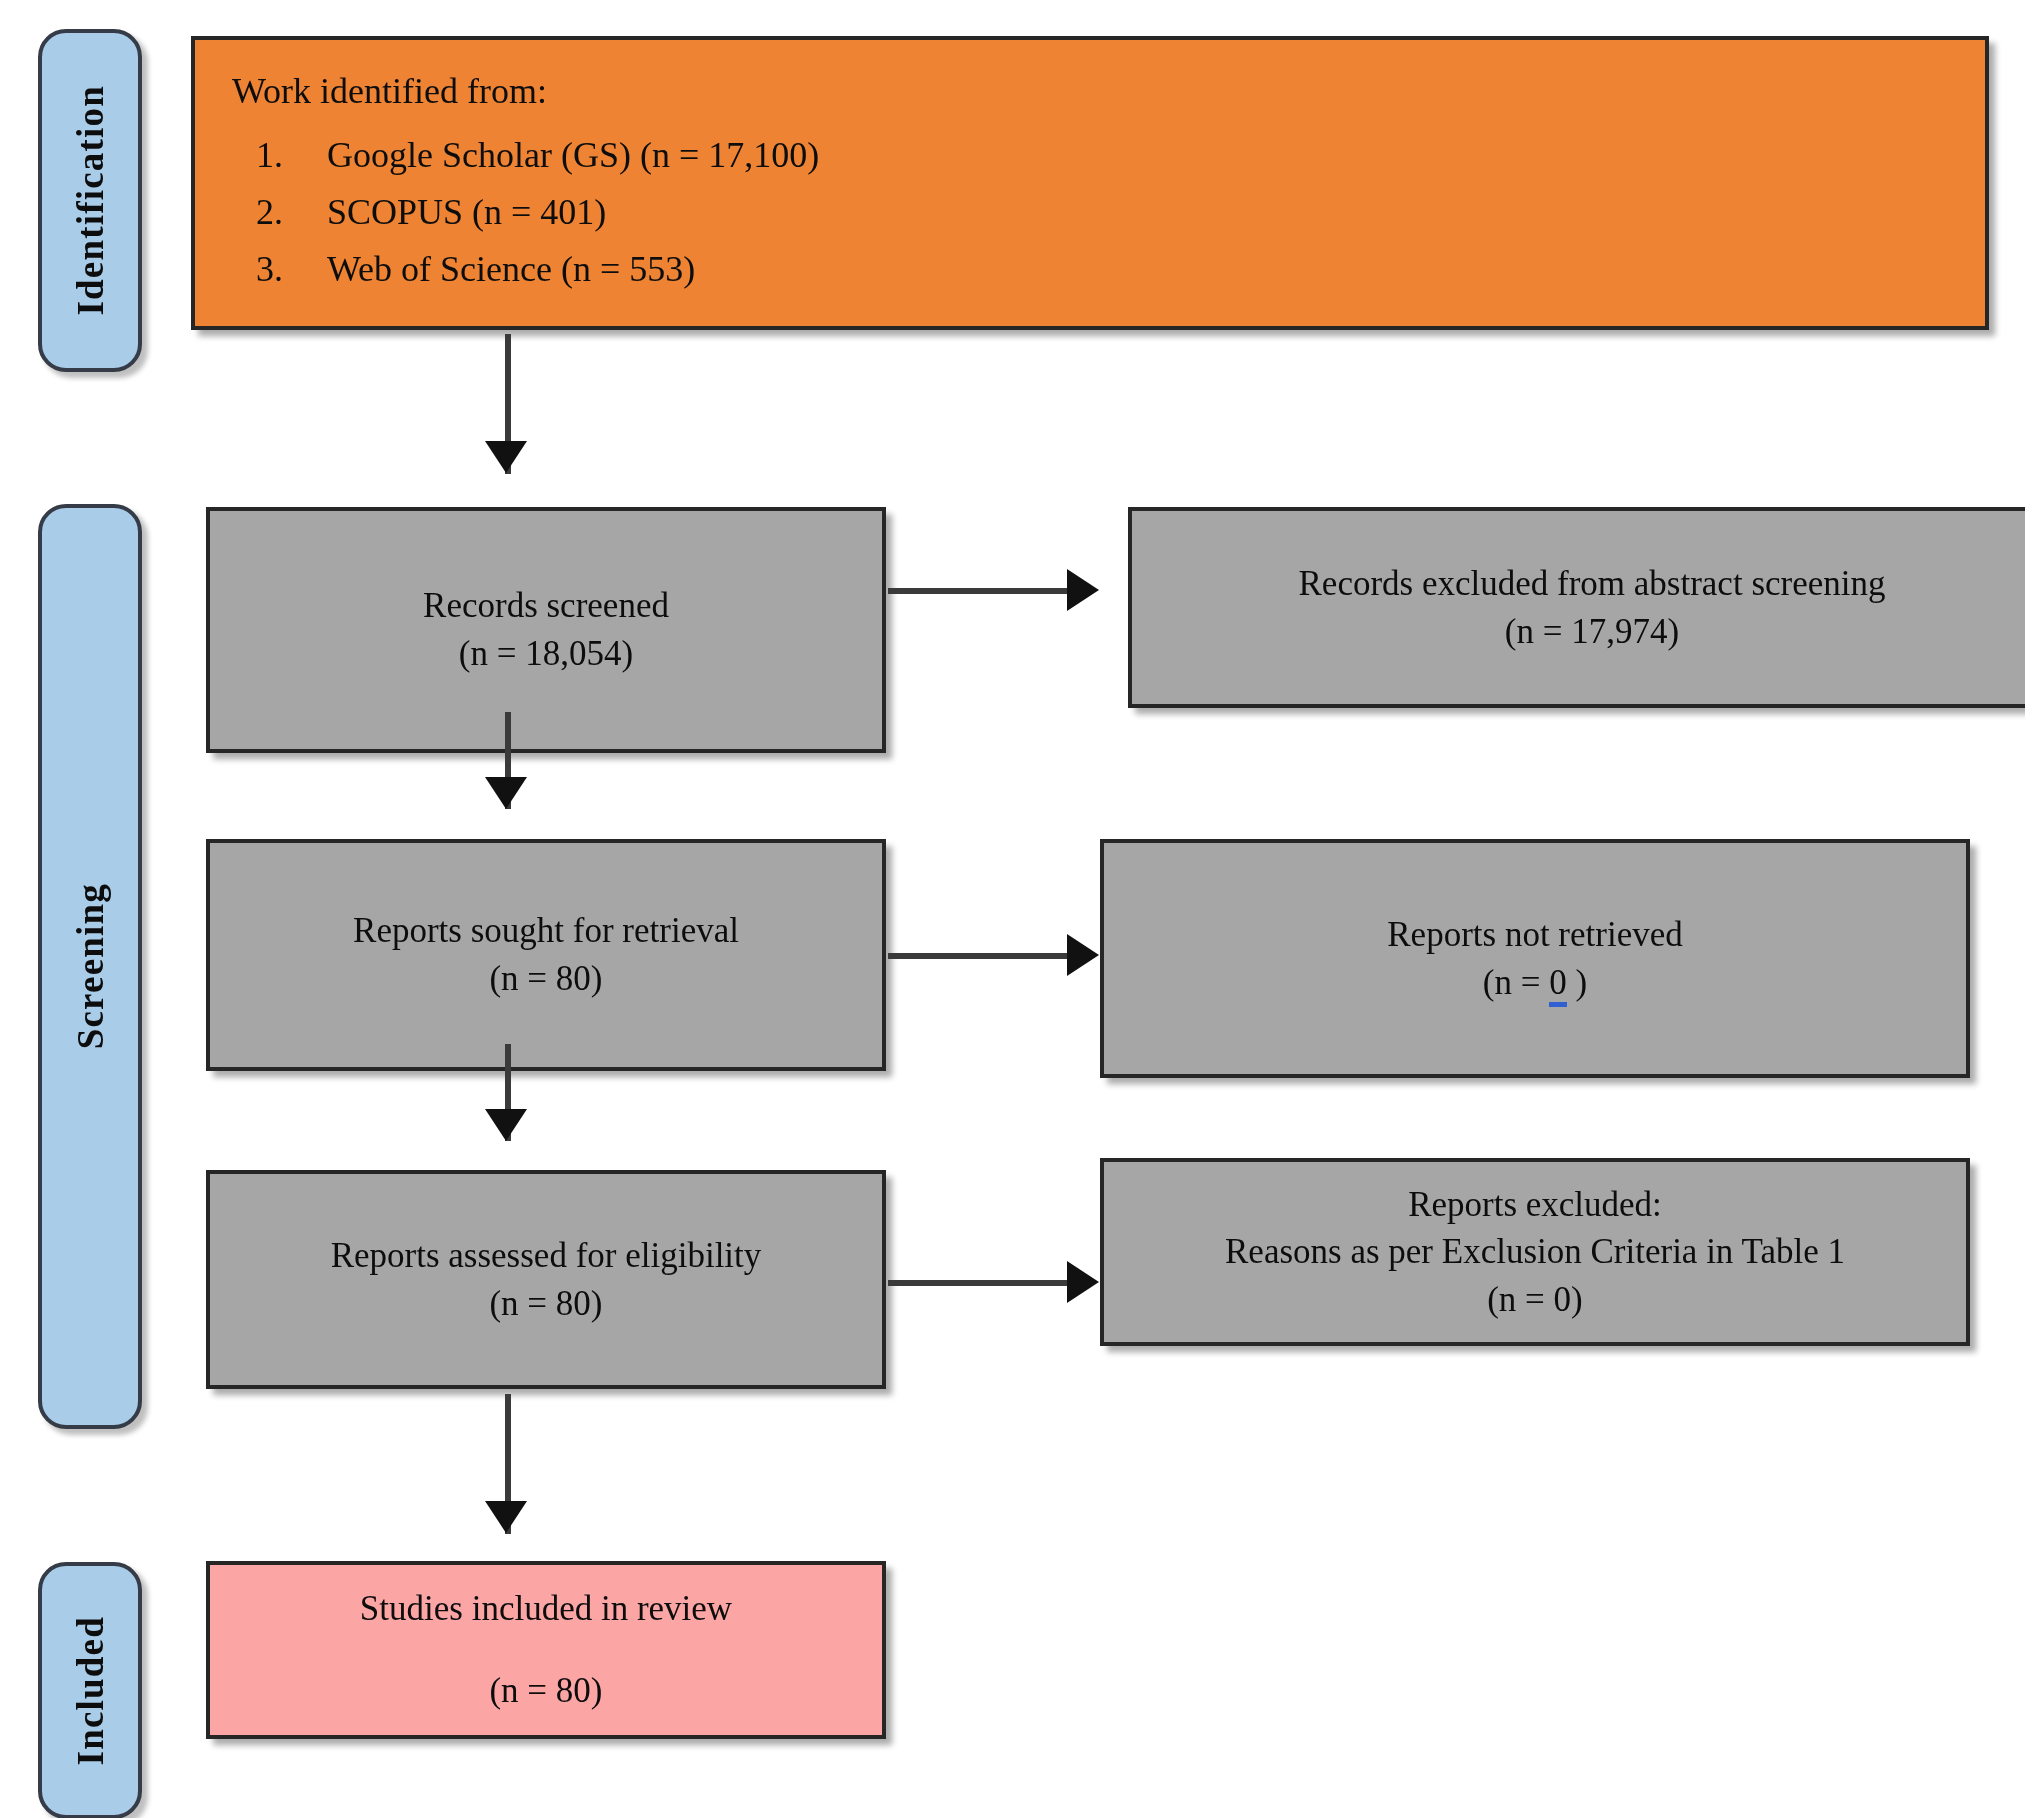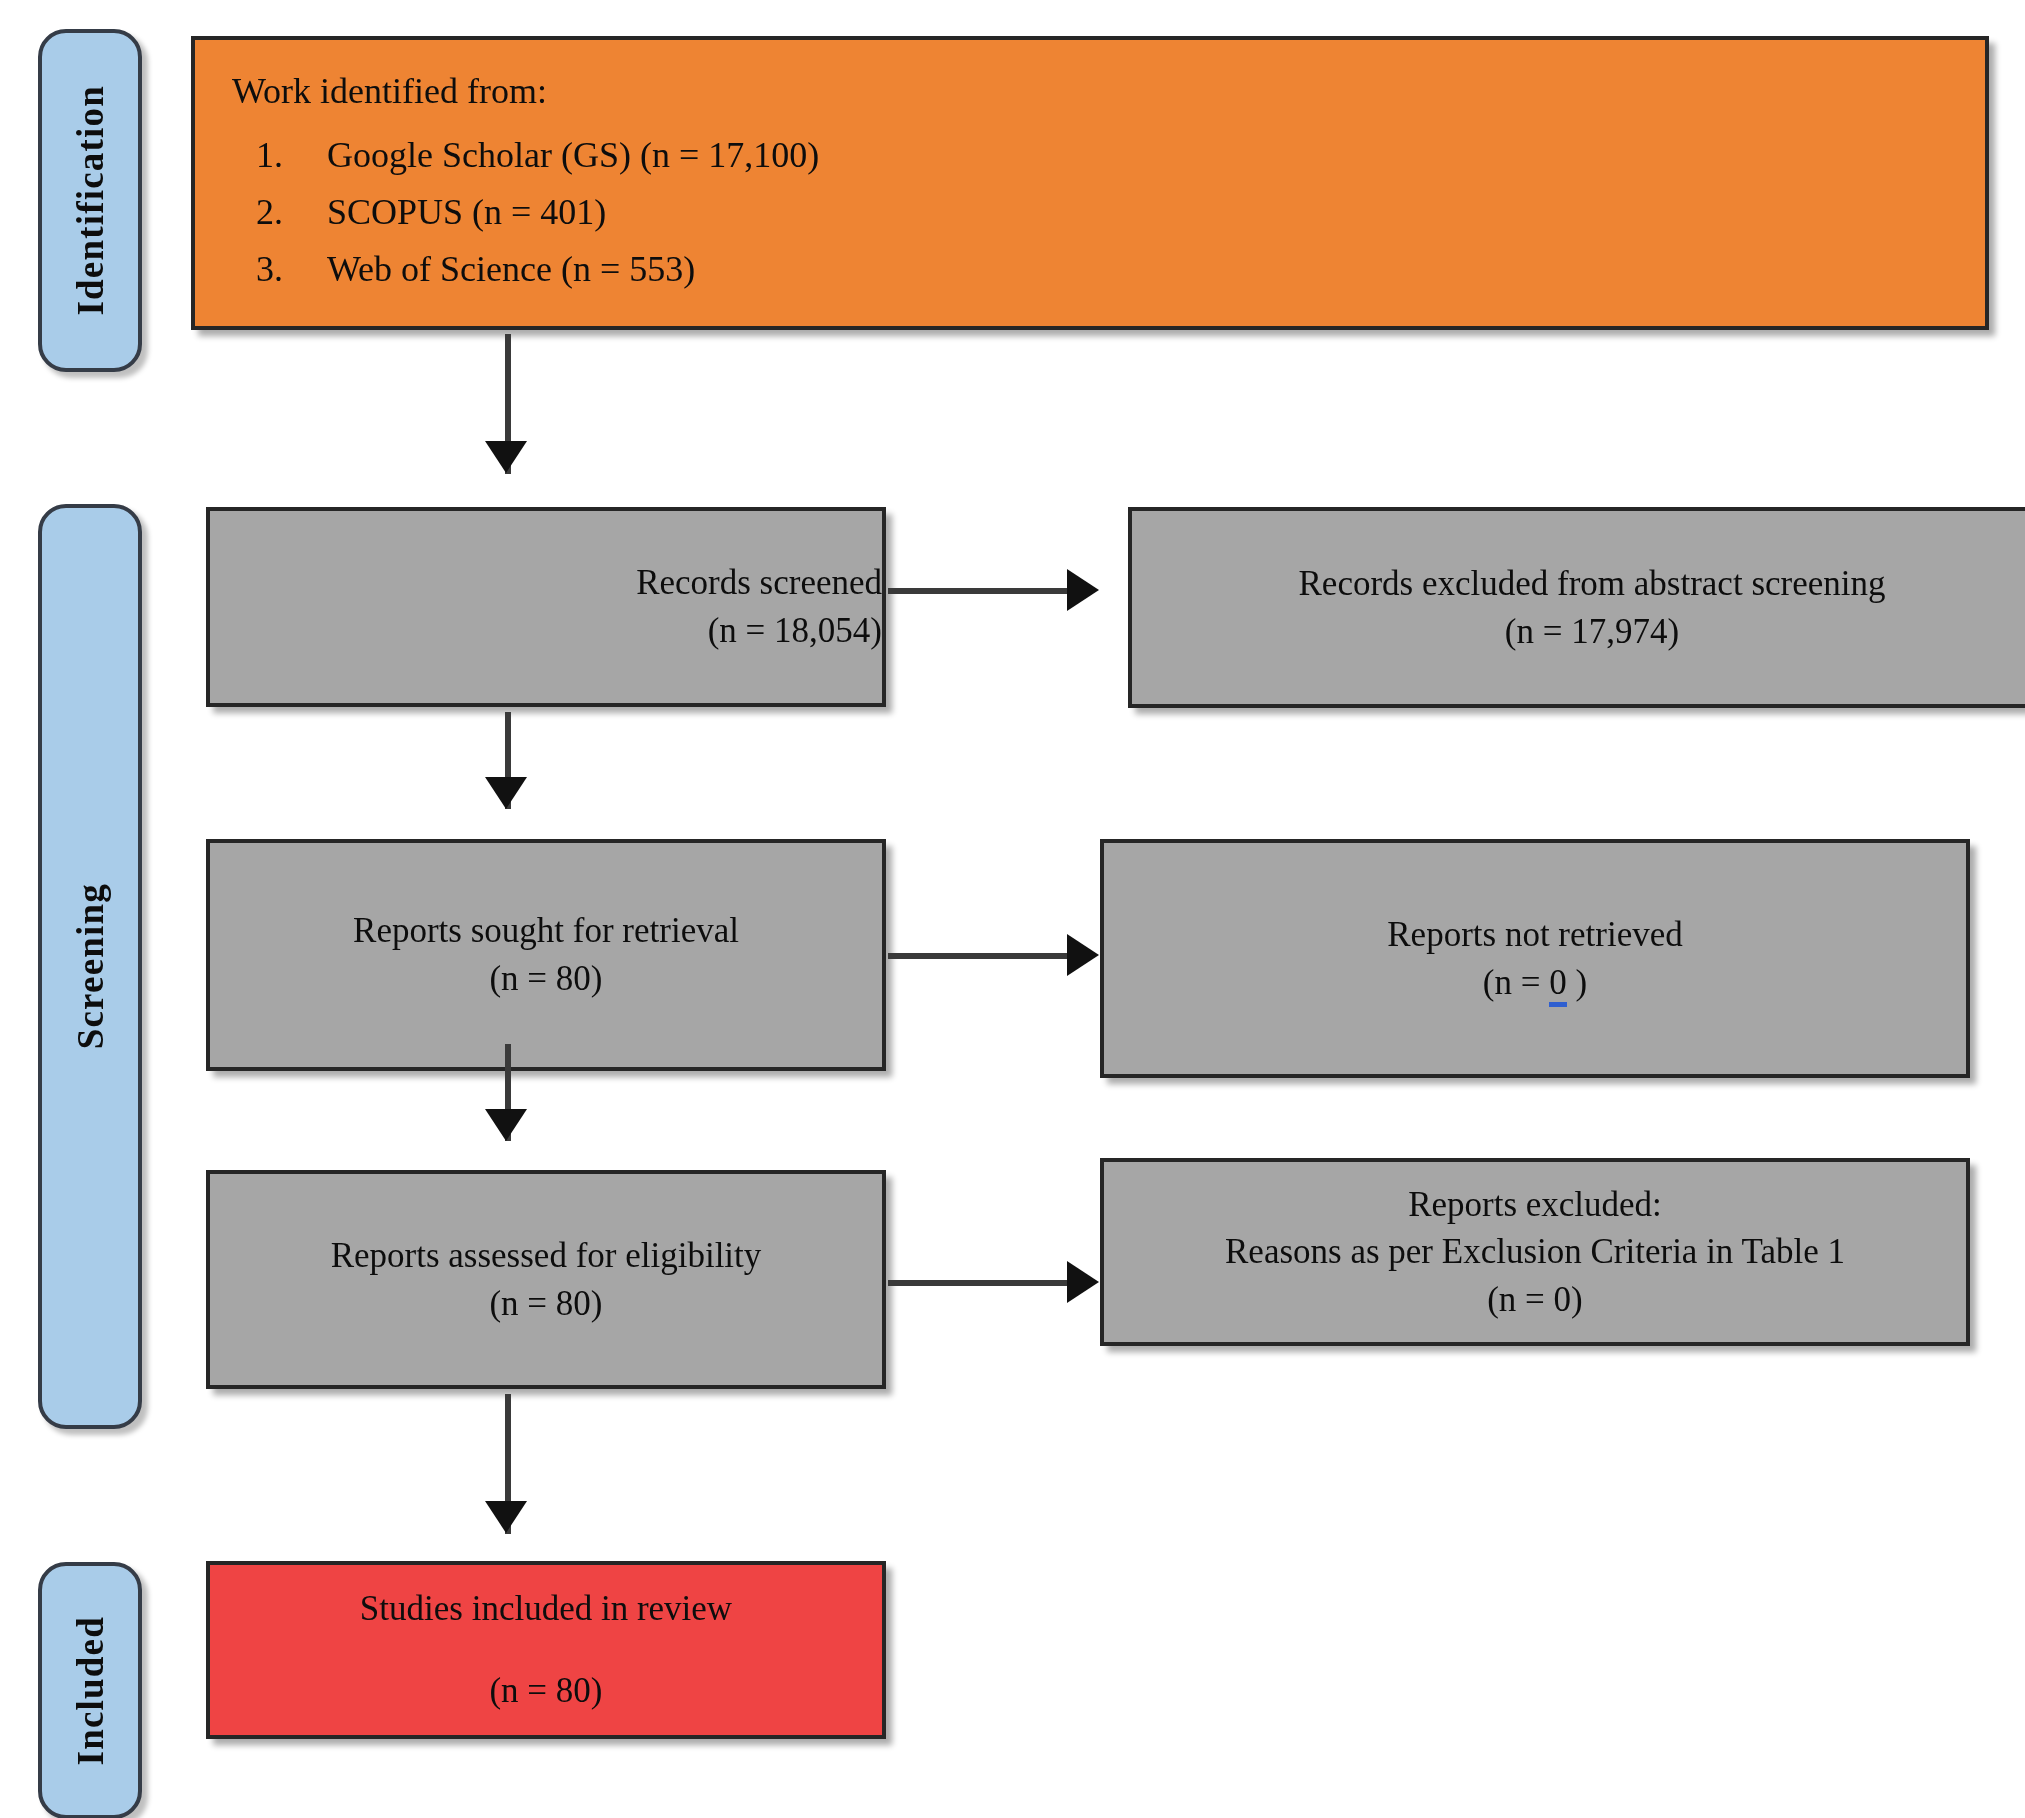--- a/index.html
+++ b/index.html
@@ -62,21 +62,21 @@
     align-items: center;
     justify-content: center;
     text-align: center;
     font-size: 35px;
     line-height: 1.36;
   }
   .flow-box .line { display: block; white-space: nowrap; }
 
   .box-orange { background: #ee8433; }
   .box-gray   { background: #a6a6a6; }
-  .box-green  { background: #ef4444; gap: 34px; }
+  .box-green  { background: #fca5a5; gap: 34px; }
 
   
   #box-identified {
     left: 191px; top: 36px; width: 1798px; height: 294px;
     align-items: flex-start;
     justify-content: flex-start;
     padding: 27px 0 0 0;
   }
   #box-identified .head {
     font-size: 36px;
@@ -95,21 +95,21 @@
     position: relative;
   }
   #box-identified ol li .num {
     position: absolute;
     left: -71px;
     width: 61px;
     text-align: left;
   }
 
   
-  #box-records-screened   { left: 206px;  top: 507px;  width: 680px; height: 200px; align-items: flex-end; }
+  #box-records-screened   { left: 206px;  top: 507px;  width: 680px; height: 246px; }
   #box-records-excluded   { left: 1128px; top: 507px;  width: 928px; height: 201px; }
   #box-reports-sought     { left: 206px;  top: 839px; width: 680px; height: 232px; }
   #box-reports-notretr    { left: 1100px; top: 839px; width: 870px; height: 239px; }
   #box-reports-assessed   { left: 206px;  top: 1170px; width: 680px; height: 219px; }
   #box-reports-excluded   { left: 1100px; top: 1158px; width: 870px; height: 188px; }
 
   
   #box-studies-included { left: 206px; top: 1561px; width: 680px; height: 178px; }
 
   

